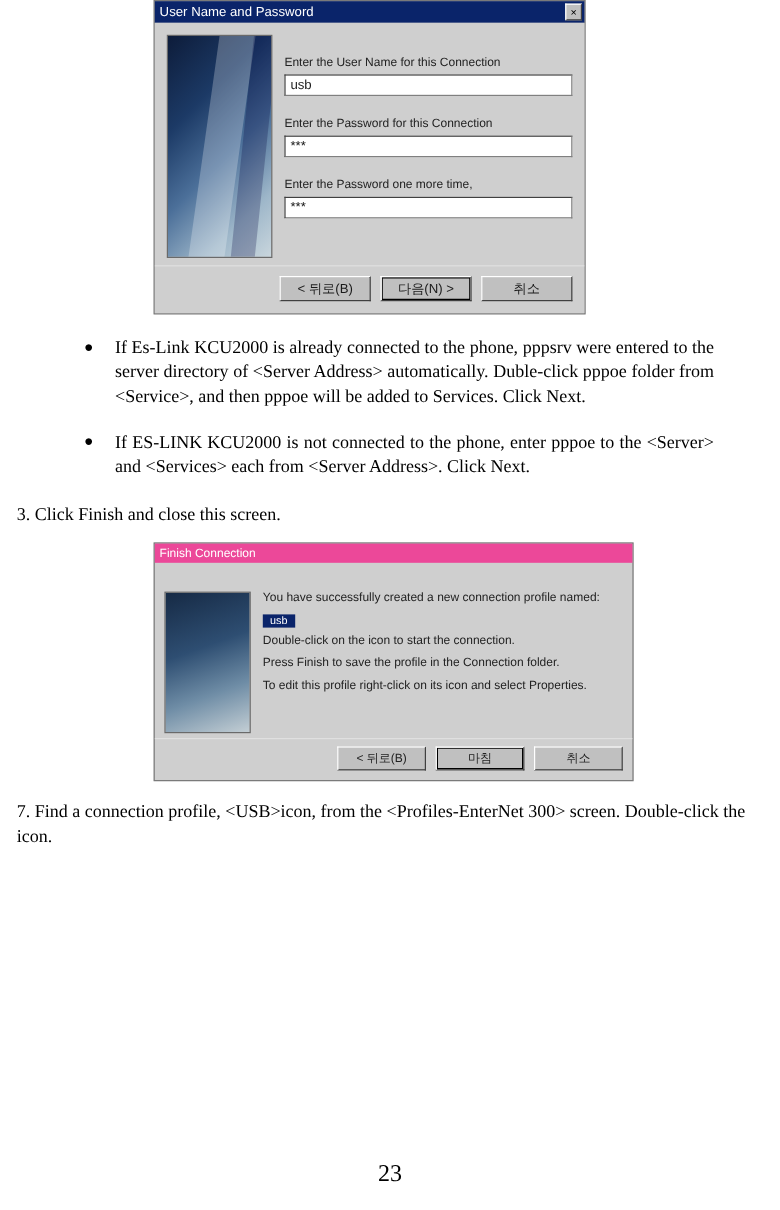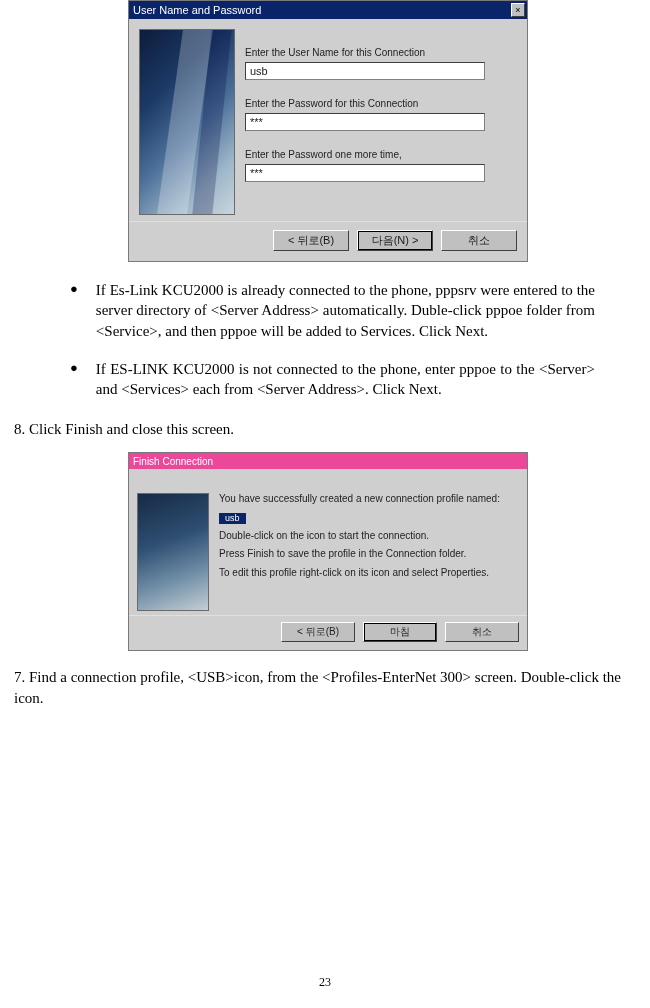--- a/index.html
+++ b/index.html
@@ -9,21 +9,21 @@
       font-family: "Times New Roman", serif;
       font-size: 15px;
       color: #000;
       background: #fff;
       position: relative;
     }
     .page { padding: 0 10px; }
 
     
     .dialog1 {
-      width: 400px;
+      width: 360px;
       margin: 0 auto 0 118px;
       border: 1px solid #7a7a7a;
       background: #c0c0c0;
       font-family: Arial, sans-serif;
       font-size: 11px;
       color: #1a1a1a;
     }
     .titlebar {
       display: flex;
       align-items: center;
@@ -143,21 +143,21 @@
       border-right-color:#404040; border-bottom-color:#404040;
       font-size:10px;
       display:flex; align-items:center; justify-content:center;
     }
     .winbtn2.primary { box-shadow: inset 0 0 0 1px #000; }
 
     .step7 { margin: 16px 4px 0 4px; line-height:1.35; }
 
     .pagenum {
       position:absolute; bottom: 18px; left:0; right:0;
-      text-align:center; font-size: 12px;
+      text-align:center; font-size: 20px;
     }
   </style>
 </head>
 <body>
 
 <div class="page">
 
   <div class="dialog1">
     <div class="titlebar">
       <span>User Name and Password</span>
@@ -190,21 +190,21 @@
     <div class="bullet">
       <span class="dot">●</span>
       <span class="txt">If Es-Link KCU2000  is  already connected to the phone, pppsrv were entered  to the server directory  of &lt;Server Address&gt; automatically. Duble-click pppoe folder from &lt;Service&gt;, and then pppoe will be added to Services. Click Next.</span>
     </div>
     <div class="bullet">
       <span class="dot">●</span>
       <span class="txt">If ES-LINK KCU2000 is not connected to the phone, enter pppoe to  the &lt;Server&gt; and &lt;Services&gt; each  from &lt;Server Address&gt;. Click Next.</span>
     </div>
   </div>
 
-  <p class="step6">8. Click Finish and close this screen.</p>
+  <p class="step6">3. Click Finish and close this screen.</p>
 
   <div class="dialog2">
     <div class="d2title">Finish Connection</div>
     <div class="d2body">
       <div class="sideimg2"></div>
       <div class="d2text">
         <p>You have successfully created a new connection profile named:</p>
         <span class="d2chip">usb</span>
         <p>Double-click on the icon to start the connection.</p>
         <p>Press Finish to save the profile in the Connection folder.</p>

